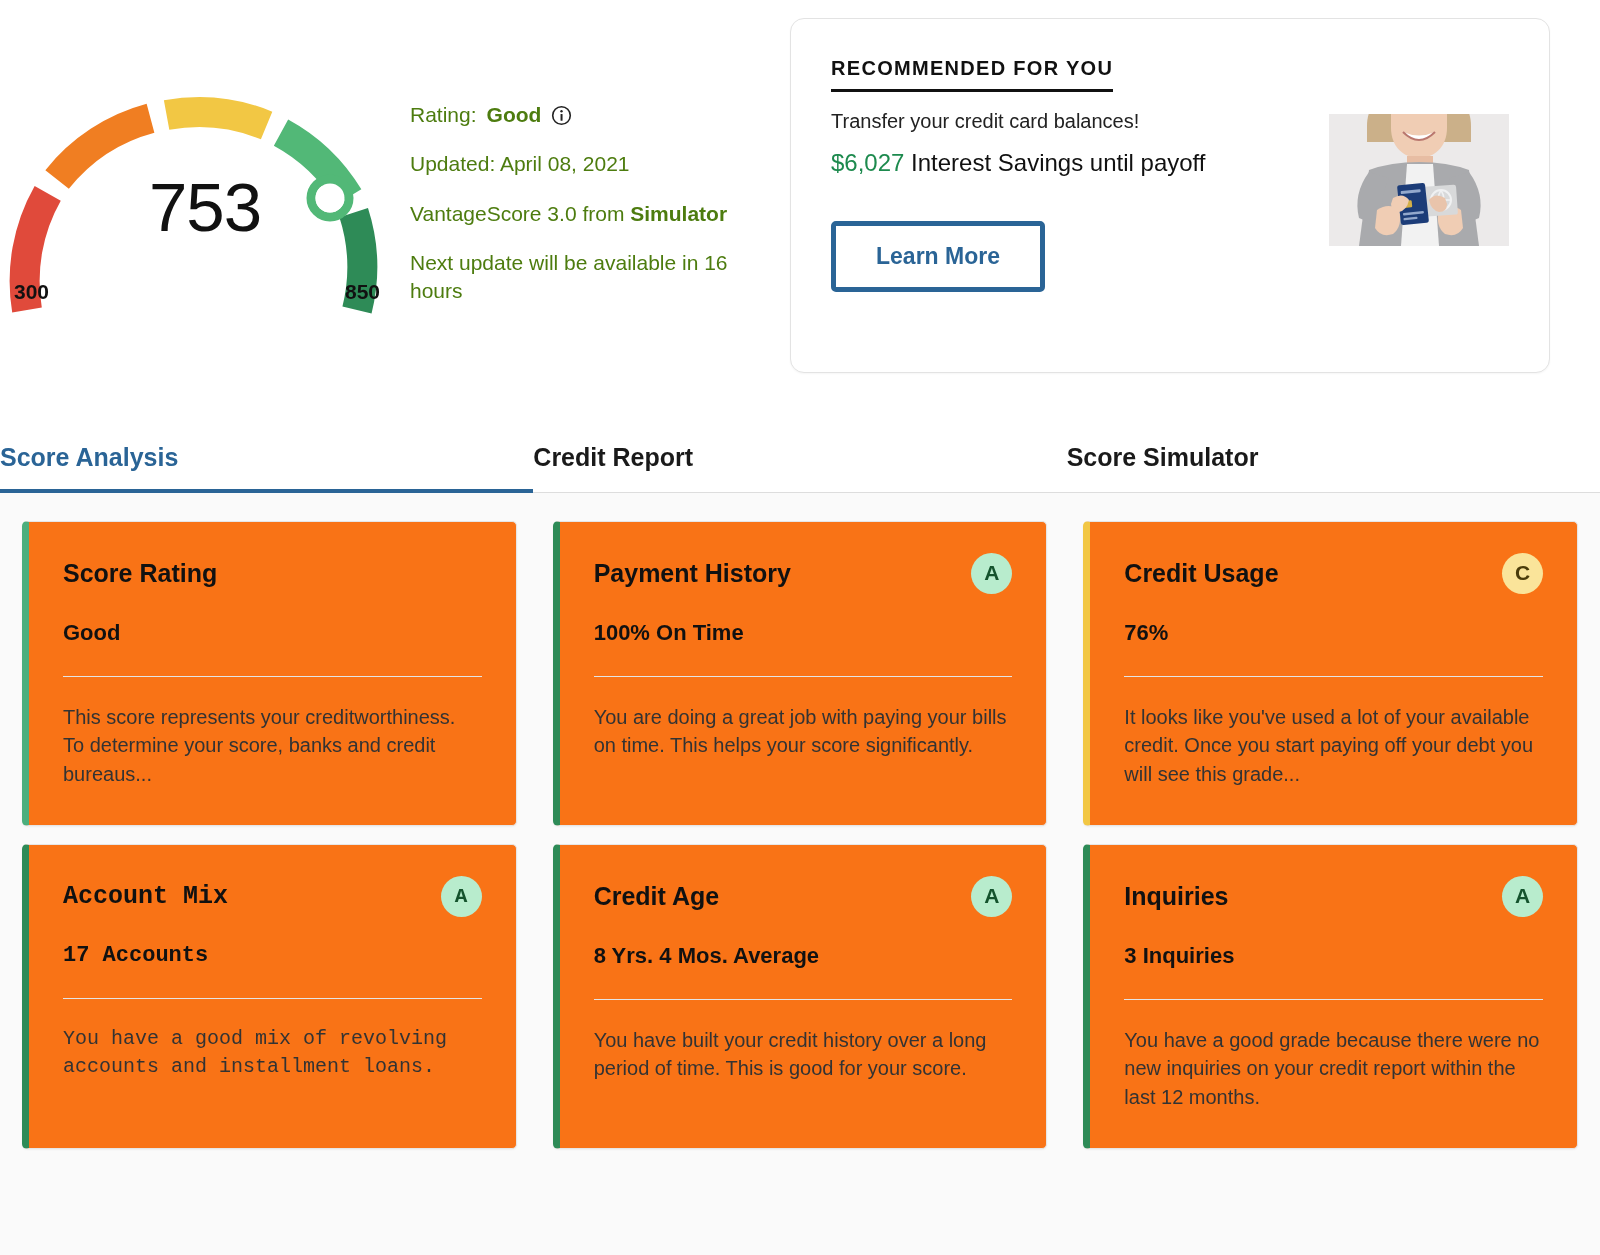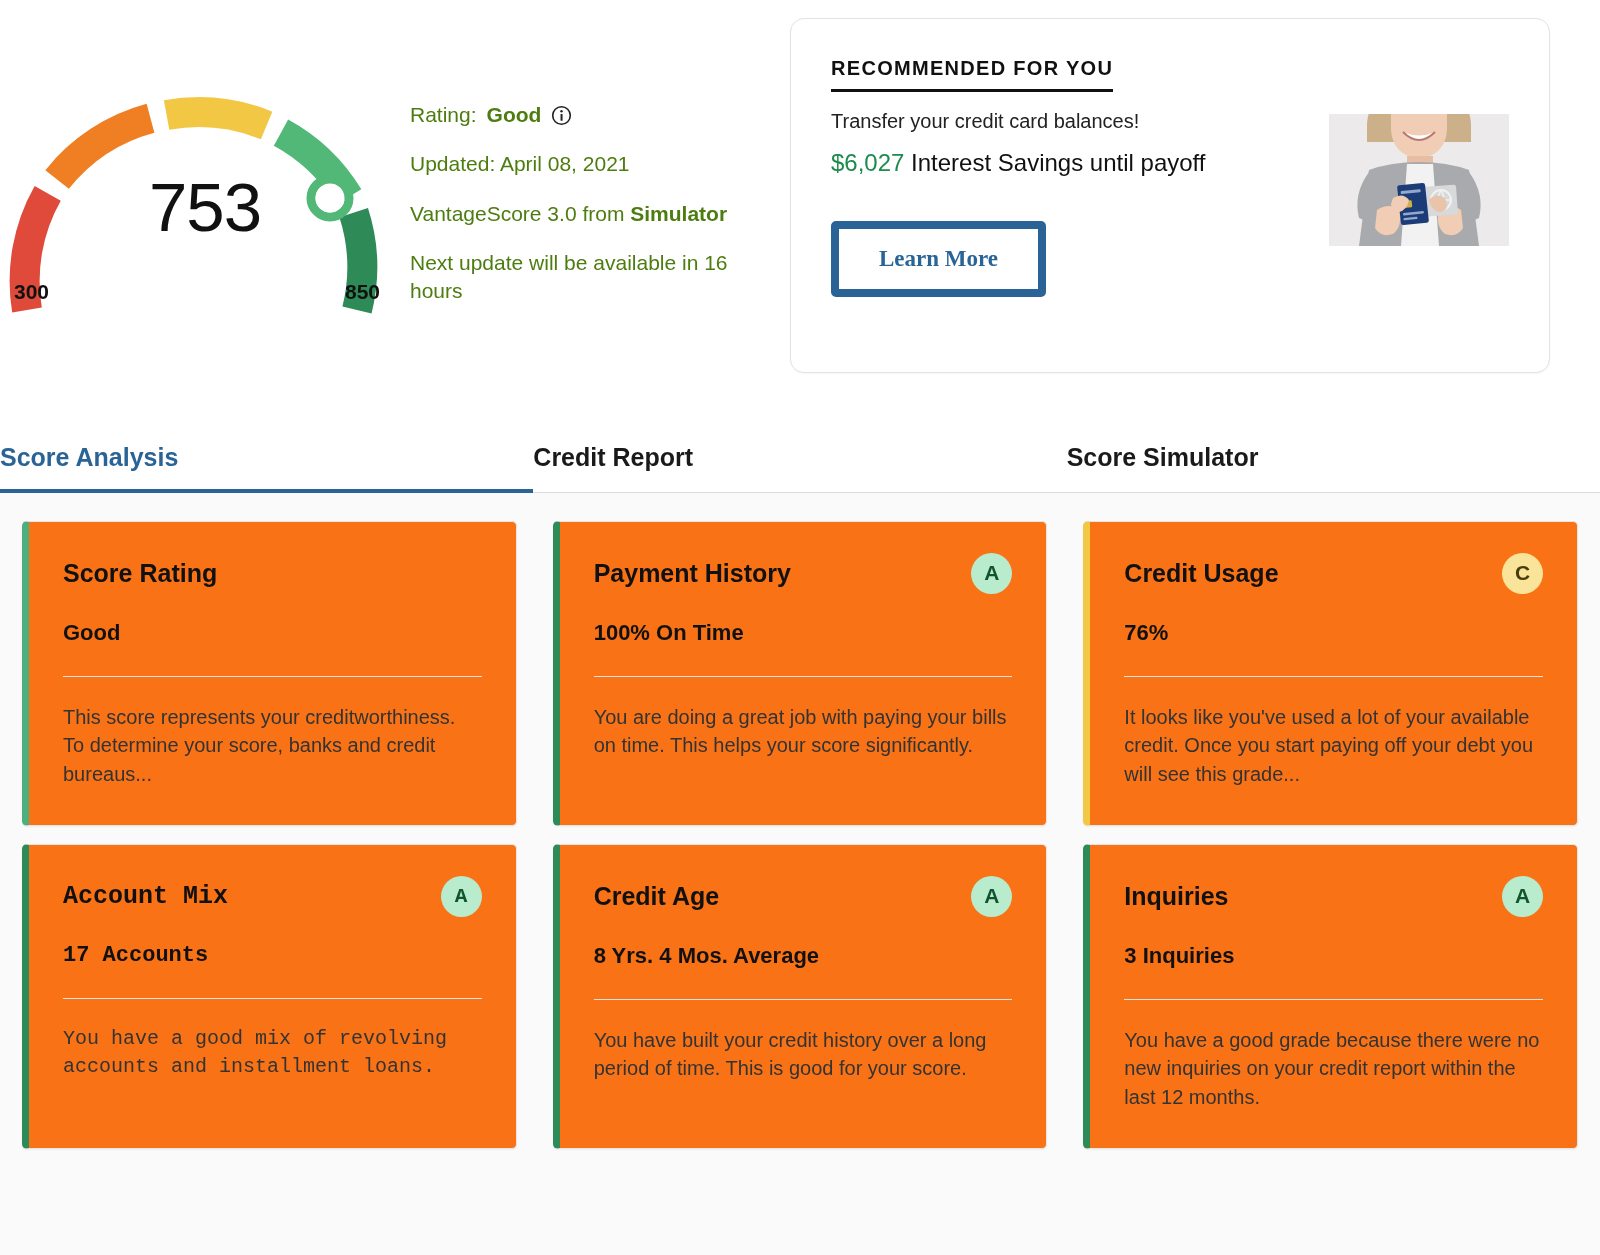--- a/index.html
+++ b/index.html
@@ -103,27 +103,27 @@
     border-bottom: 3px solid #111111;
   }
   .reco-body { display: flex; margin-top: 18px; }
   .reco-left { flex: 1; }
   .reco-tagline { font-size: 20px; color: #222222; margin-bottom: 16px; }
   .reco-offer { font-size: 24px; font-weight: normal; color: #111111; }
   .reco-amount { color: #1d8a4e; }
   .learn-btn {
     margin-top: 44px;
     display: inline-block;
-    border: 8px solid #0369a1;
+    border: 5px solid #0369a1;
     border-radius: 5px;
     background: #ffffff;
     color: #2a6496;
     font-size: 23px;
     font-weight: bold;
-    font-family: Liberation Serif, serif;
+    font-family: Liberation Sans, sans-serif;
     padding: 17px 40px;
     cursor: pointer;
   }
   .reco-photo {
     flex: 0 0 180px;
     height: 132px;
     margin-top: 4px;
     margin-left: 20px;
     position: relative;
     overflow: hidden;

